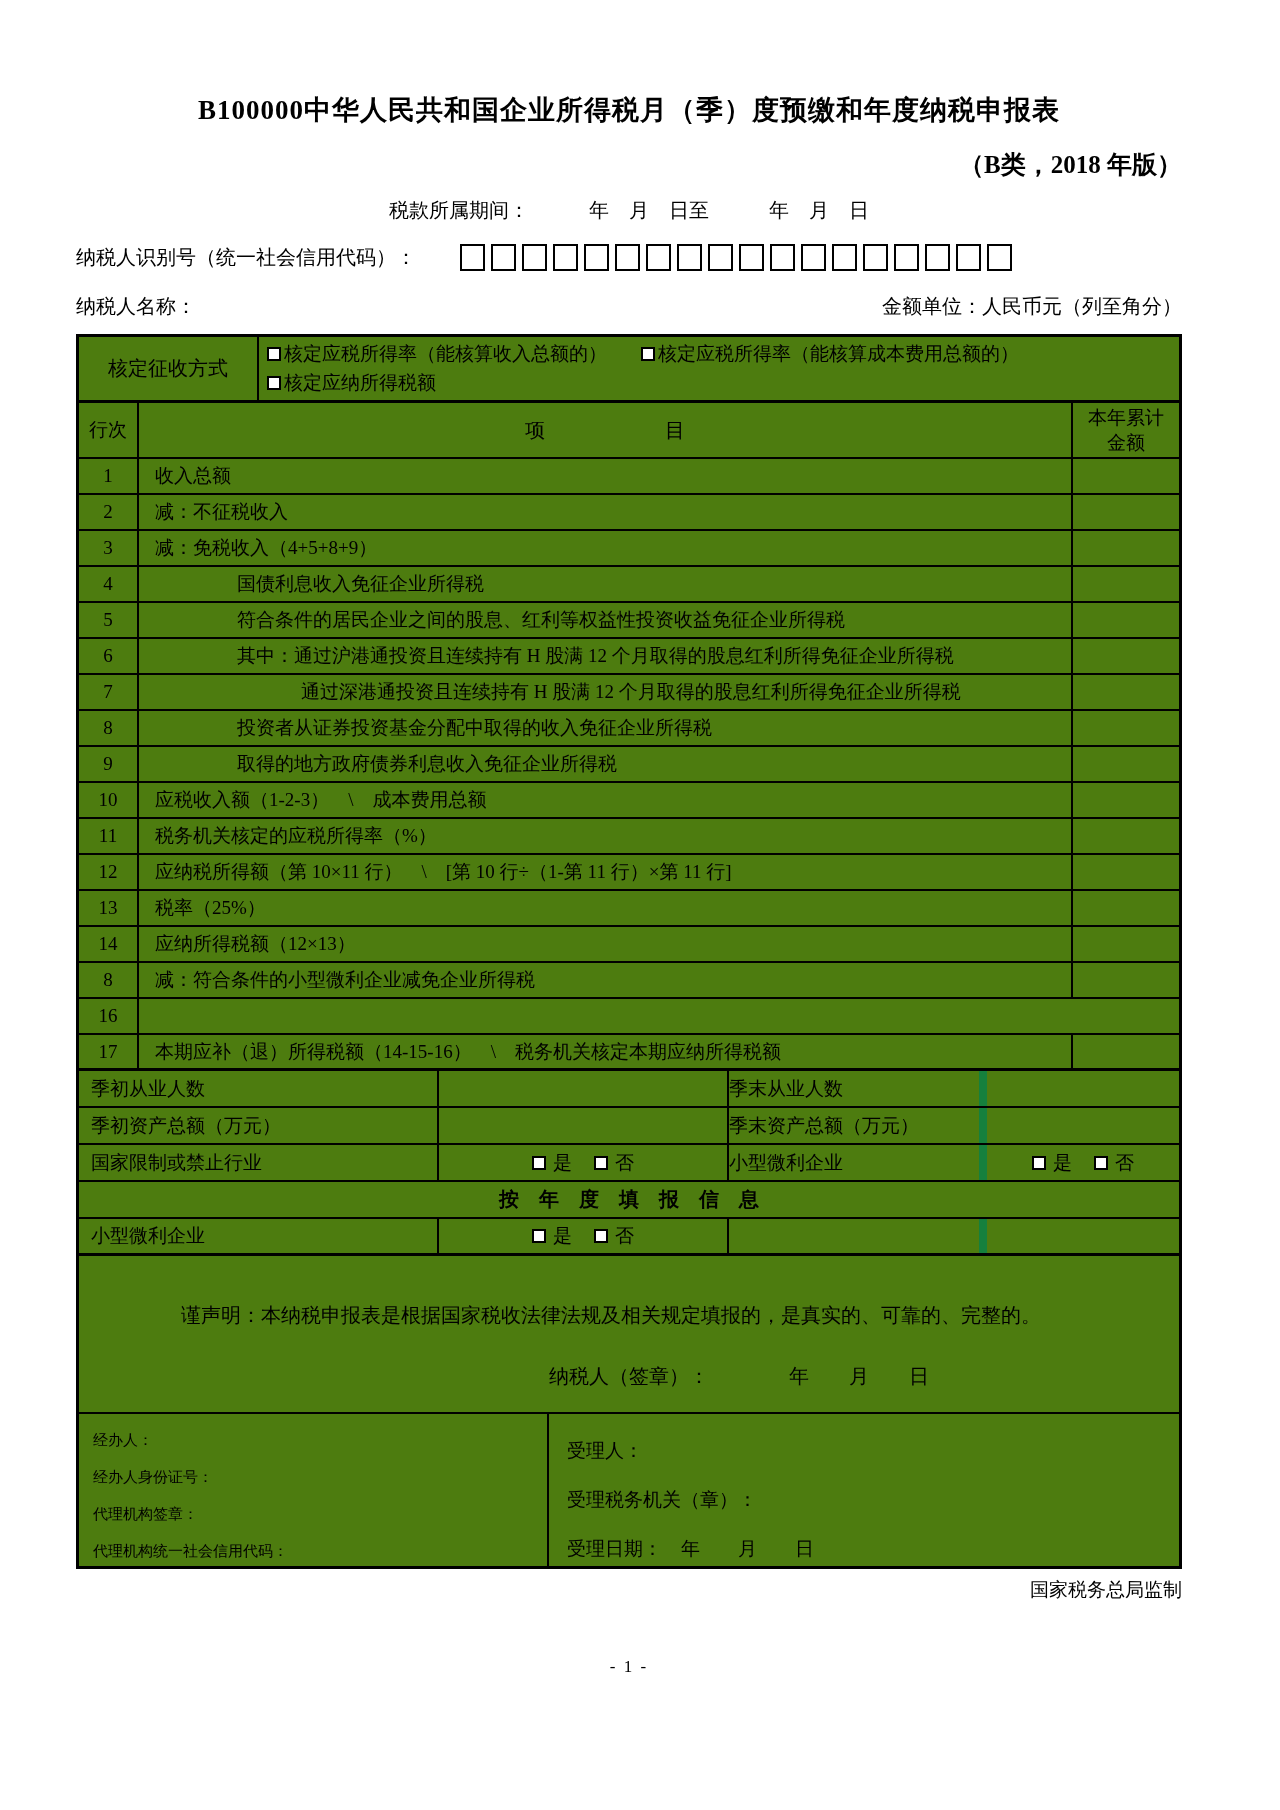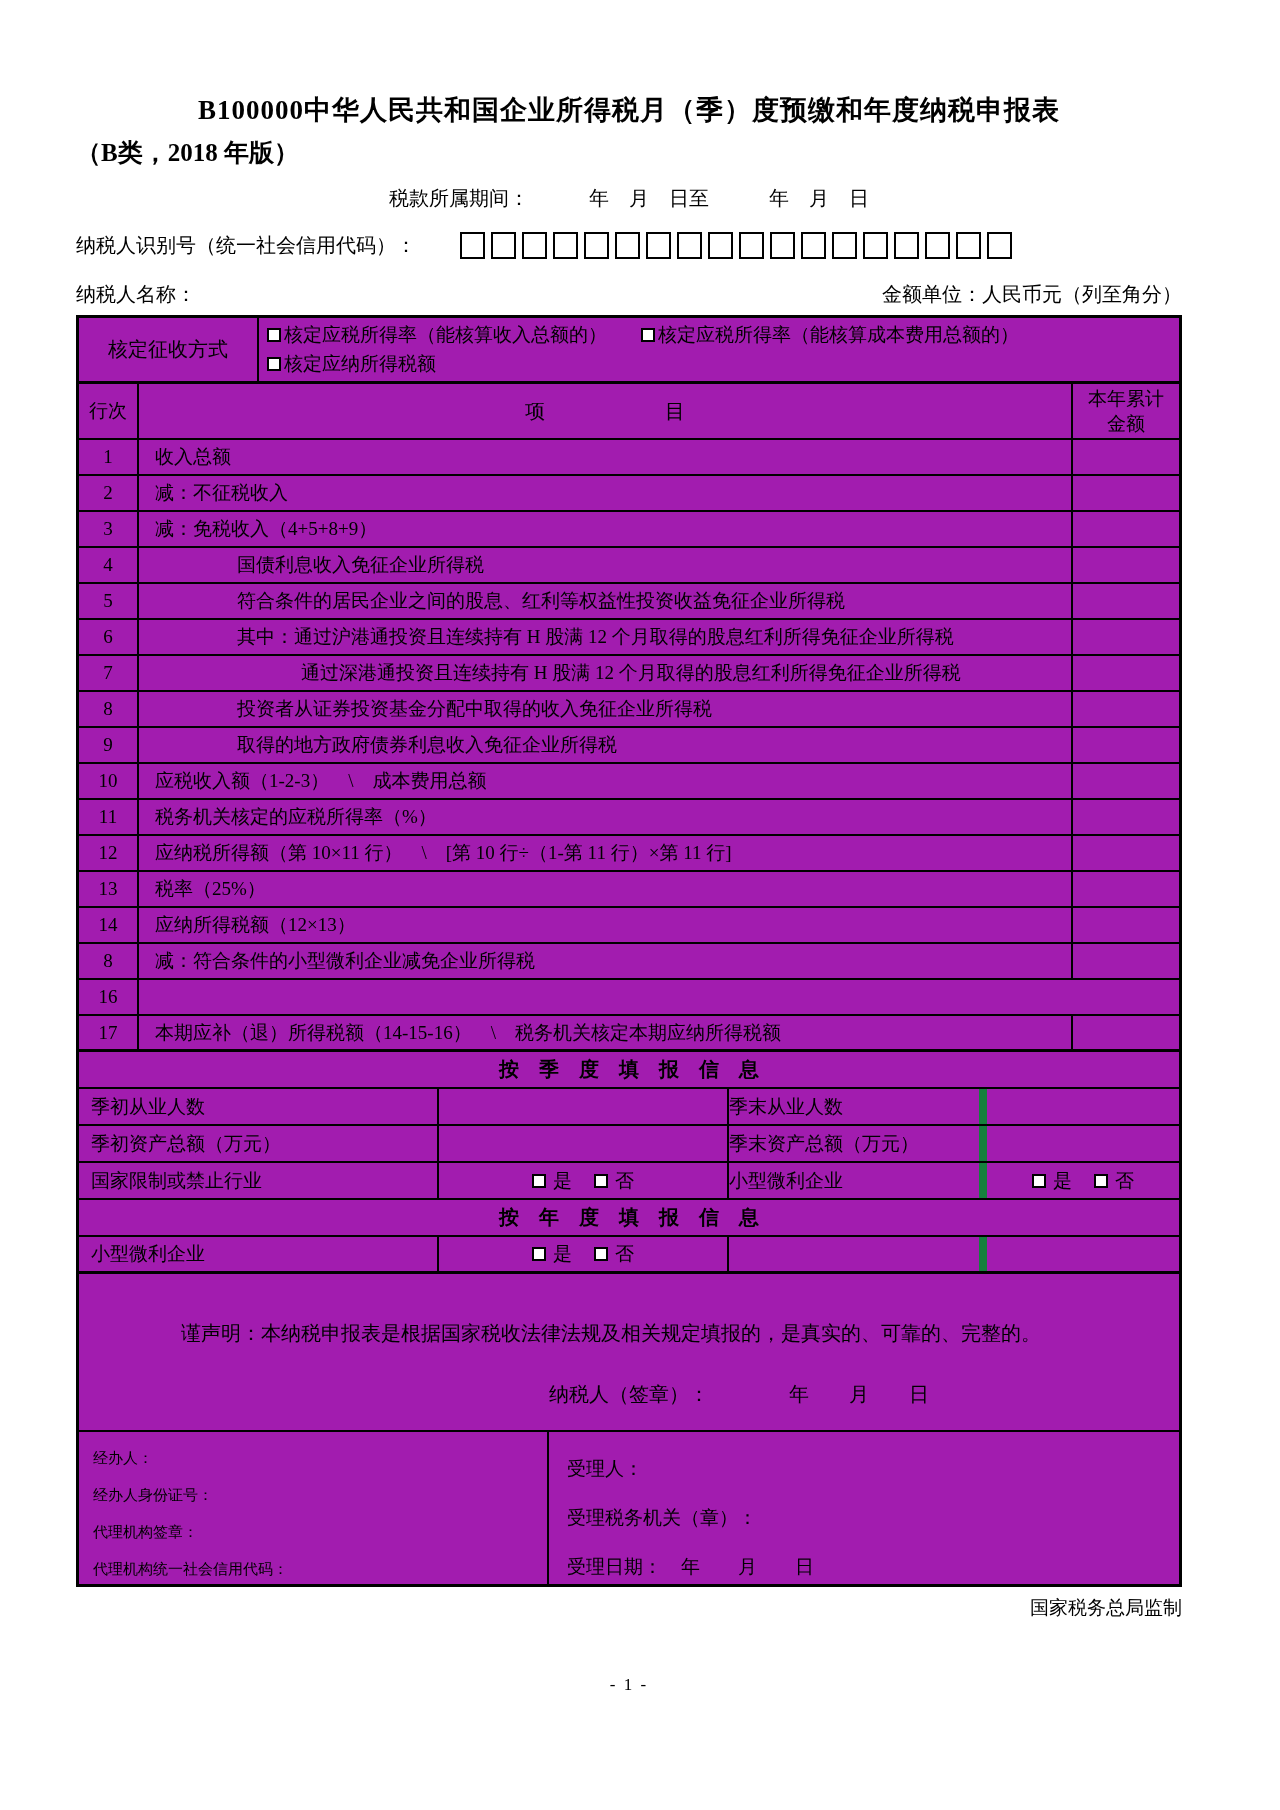--- a/index.html
+++ b/index.html
@@ -4,31 +4,31 @@
 <style>
   html,body { margin:0; padding:0; background:#888; }
   .page {
     position:relative; width:1280px; height:1810px; margin:0 auto;
     background:#ffffff; color:#000;
     font-family:"Liberation Serif","DejaVu Serif",serif;
   }
   .content { position:absolute; left:76px; top:0; width:1106px; }
 
   .title1 { padding-top:92px; text-align:center; font-size:27px; font-weight:700; letter-spacing:1px; }
-  .title2 { text-align:left; font-size:25px; font-weight:700; margin-top:8px; }
+  .title2 { text-align:right; font-size:25px; font-weight:700; margin-top:20px; }
 
   .period { text-align:center; font-size:20px; margin-top:16px; }
 
   .id-row { display:flex; align-items:center; margin-top:20px; font-size:20px; }
   .id-boxes { display:flex; gap:6px; margin-left:44px; }
   .id-box { width:25px; height:27px; border:2px solid #000; box-sizing:border-box; background:#fff; }
 
   .name-row { display:flex; justify-content:space-between; align-items:flex-end; margin-top:22px; font-size:20px; }
 
-  .tbl { margin-top:7px; border:3px solid #000; background:#a21caf; }
+  .tbl { margin-top:14px; border:3px solid #000; background:#4d7c0f; }
   .row { display:flex; border-bottom:2px solid #000; box-sizing:border-box; }
   .cell { box-sizing:border-box; }
 
   .assess { height:66px; border-bottom:3px solid #000; }
   .a-label { width:180px; border-right:2px solid #000; display:flex; align-items:center; justify-content:center; font-size:20px; }
   .a-opts { flex:1; display:flex; flex-direction:column; justify-content:space-evenly; padding-left:8px; font-size:19px; }
   .a-line { display:flex; align-items:center; }
   .opt { display:flex; align-items:center; margin-right:34px; }
   .cb { display:inline-block; width:14px; height:14px; border:2px solid #000; box-sizing:border-box; margin-right:3px; flex:none; background:#fff; }
 
@@ -219,23 +219,20 @@
       <div class="row r">
         <div class="cell c-no">16</div>
         <div class="cell c-amt"></div>
       </div>
       <div class="row r thick-b">
         <div class="cell c-no">17</div>
         <div class="cell c-item">本期应补（退）所得税额（14-15-16）　\　税务机关核定本期应纳所得税额</div>
         <div class="cell c-amt"></div>
       </div>
 
-      <div class="row sect">
-        <div>按　季　度　填　报　信　息</div>
-      </div>
 
       <div class="row qrow">
         <div class="cell q1">季初从业人数</div>
         <div class="cell q2"></div>
         <div class="cell q3">季末从业人数</div>
         <div class="cell q4"></div>
       </div>
 
       <div class="row qrow">
         <div class="cell q1">季初资产总额（万元）</div>

